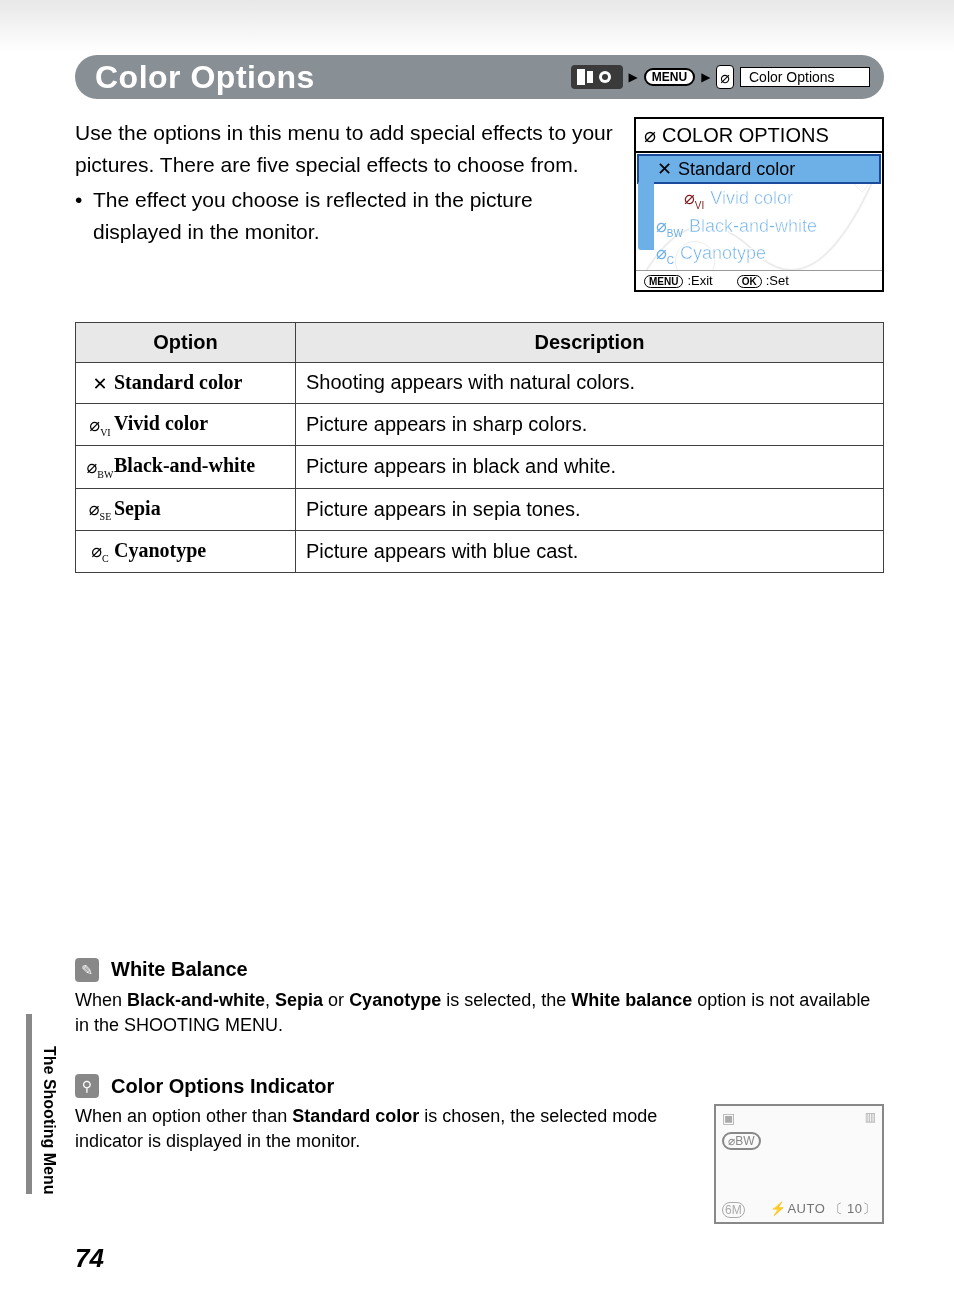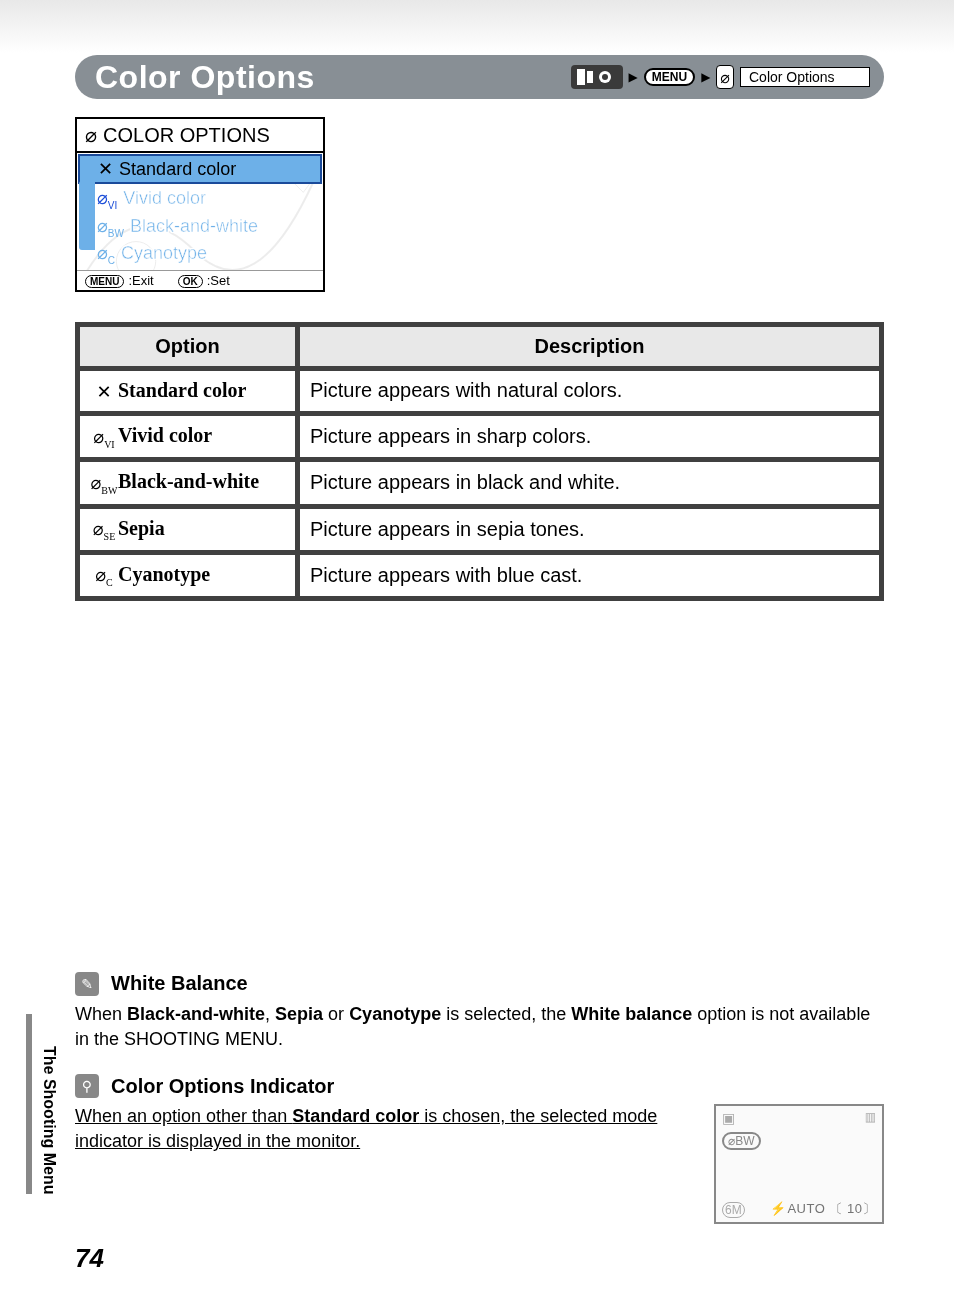--- a/index.html
+++ b/index.html
@@ -170,21 +170,21 @@
     font-size: 10px;
     margin-right: 4px;
     font-weight: bold;
   }
   table.options {
     width: 100%;
     border-collapse: collapse;
     margin-top: 4px;
   }
   table.options th, table.options td {
-    border: 5px solid #404040;
+    border: 1px solid #404040;
     padding: 8px 10px;
     font-size: 20px;
     text-align: left;
   }
   table.options th {
     background: #e8e8e8;
     text-align: center;
     font-weight: bold;
   }
   table.options td.opt {
@@ -224,27 +224,26 @@
     color: #fff;
     font-size: 14px;
   }
   .note-head h3 {
     font-size: 20px;
     font-weight: bold;
   }
   .note-body {
     font-size: 18px;
     line-height: 1.4;
-    margin-bottom: 22px;
+    margin-bottom: 36px;
   }
   .note-body b { font-weight: bold; }
   .note-row {
     display: flex;
     gap: 20px;
-    text-decoration: underline;
   }
   .mini-lcd {
     width: 170px;
     height: 120px;
     border: 2px solid #888;
     margin-left: auto;
     background: #fafafa;
     position: relative;
     flex-shrink: 0;
   }
@@ -297,38 +296,45 @@
       </span>
       <span class="bc-arrow">▶</span>
       <span class="bc-menu">MENU</span>
       <span class="bc-arrow">▶</span>
       <span class="bc-box white" style="padding:0 3px;">⌀</span>
       <span class="bc-label">Color Options</span>
     </div>
   </div>
 
   <div class="intro-row">
+    <div class="intro-text">
+      <p>Use the options in this menu to add special effects to your pictures. There are five special effects to choose from.</p>
+      <div class="bullet">
+        <span class="dot">•</span>
+        <span class="txt">The effect you choose is reflected in the picture displayed in the monitor.</span>
+      </div>
+    </div>
     <div class="lcd">
       <div class="lcd-header">
         <span>⌀</span>
         <span>COLOR OPTIONS</span>
       </div>
       <div class="lcd-list" style="position:relative; padding-bottom:2px;">
         <svg class="lcd-bg" viewBox="0 0 250 140" preserveAspectRatio="none">
           <path d="M10 120 Q60 40 120 100 T240 30" stroke="#888" stroke-width="2" fill="none"></path>
           <path d="M200 10 L230 40 L245 20 Z" stroke="#888" stroke-width="1" fill="none"></path>
           <circle cx="60" cy="110" r="20" stroke="#888" stroke-width="1" fill="none"></circle>
         </svg>
         <div class="lcd-tab"></div>
         <div class="lcd-item selected">
             <span>✕</span>
             <span class="txt">Standard color</span>
           </div>
         <div class="lcd-item">
-            <span style="color:#1d4ed8;">⌀<sub style="font-size:10px;">VI</sub></span>
+            <span style="color:#7f1d1d;margin-left:28px;">⌀<sub style="font-size:10px;">VI</sub></span>
             <span class="txt">Vivid color</span>
           </div>
         <div class="lcd-item">
             <span style="color:#6db0e8;">⌀<sub style="font-size:10px;">BW</sub></span>
             <span class="txt">Black-and-white</span>
           </div>
         <div class="lcd-item">
             <span style="color:#6db0e8;">⌀<sub style="font-size:10px;">C</sub></span>
             <span class="txt">Cyanotype</span>
           </div>
@@ -343,21 +349,21 @@
   <table class="options">
     <thead>
       <tr>
         <th>Option</th>
         <th>Description</th>
       </tr>
     </thead>
     <tbody>
       <tr>
         <td class="opt"><span class="opt-icon">✕</span><span>Standard color</span></td>
-        <td>Picture appears with natural colors.</td>
+        <td>Shooting appears with natural colors.</td>
       </tr>
       <tr>
         <td class="opt"><span class="opt-icon">⌀<span class="palsub">VI</span></span><span>Vivid color</span></td>
         <td>Picture appears in sharp colors.</td>
       </tr>
       <tr>
         <td class="opt"><span class="opt-icon">⌀<span class="palsub">BW</span></span><span>Black-and-white</span></td>
         <td>Picture appears in black and white.</td>
       </tr>
       <tr>

